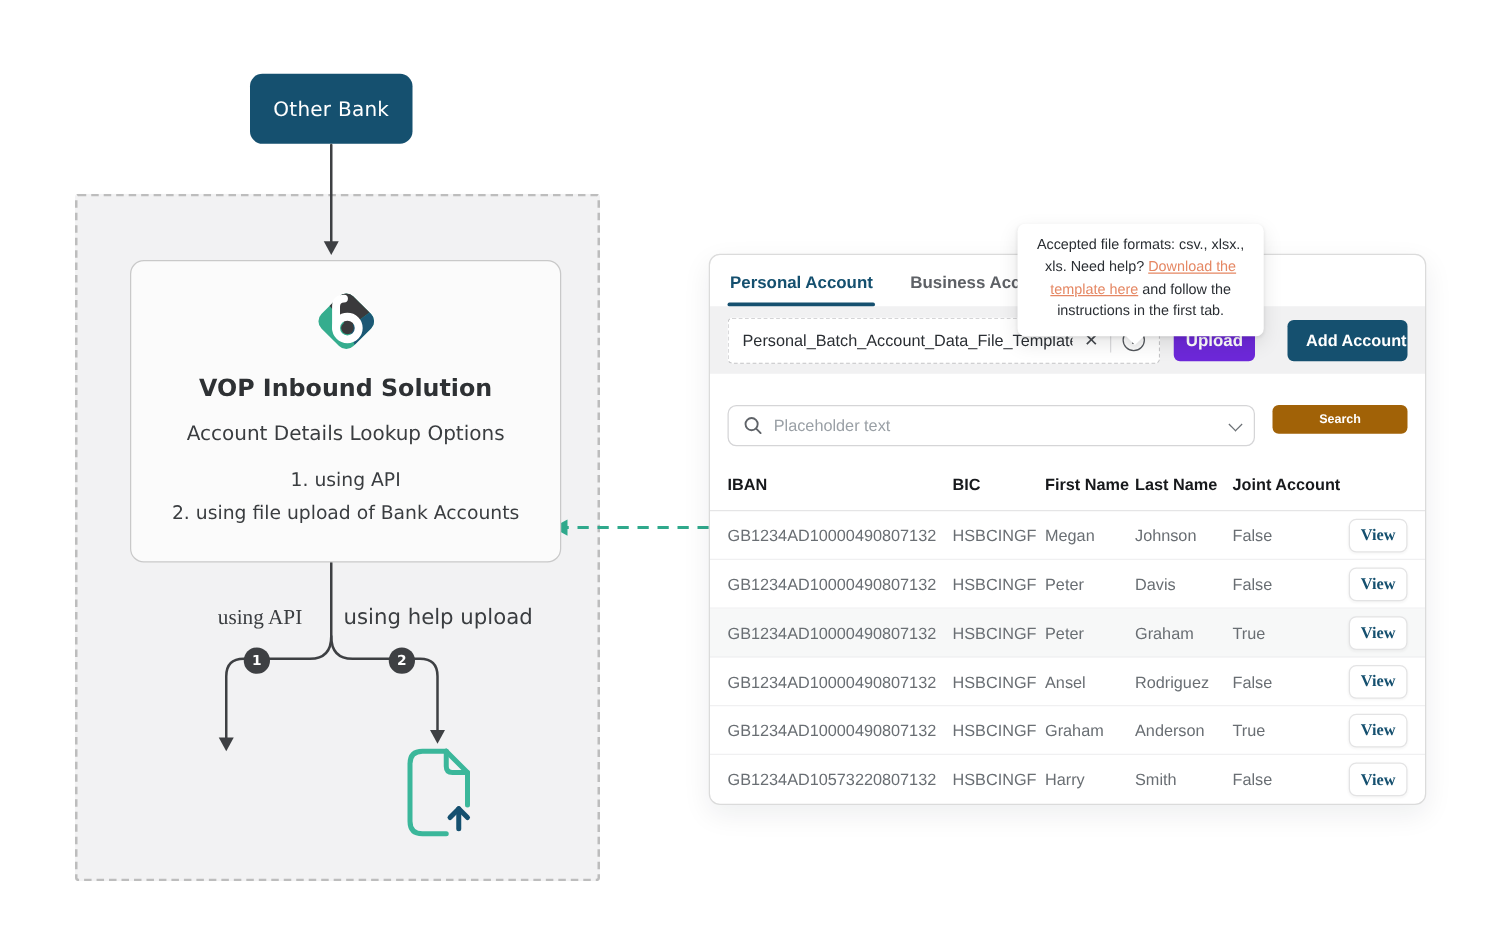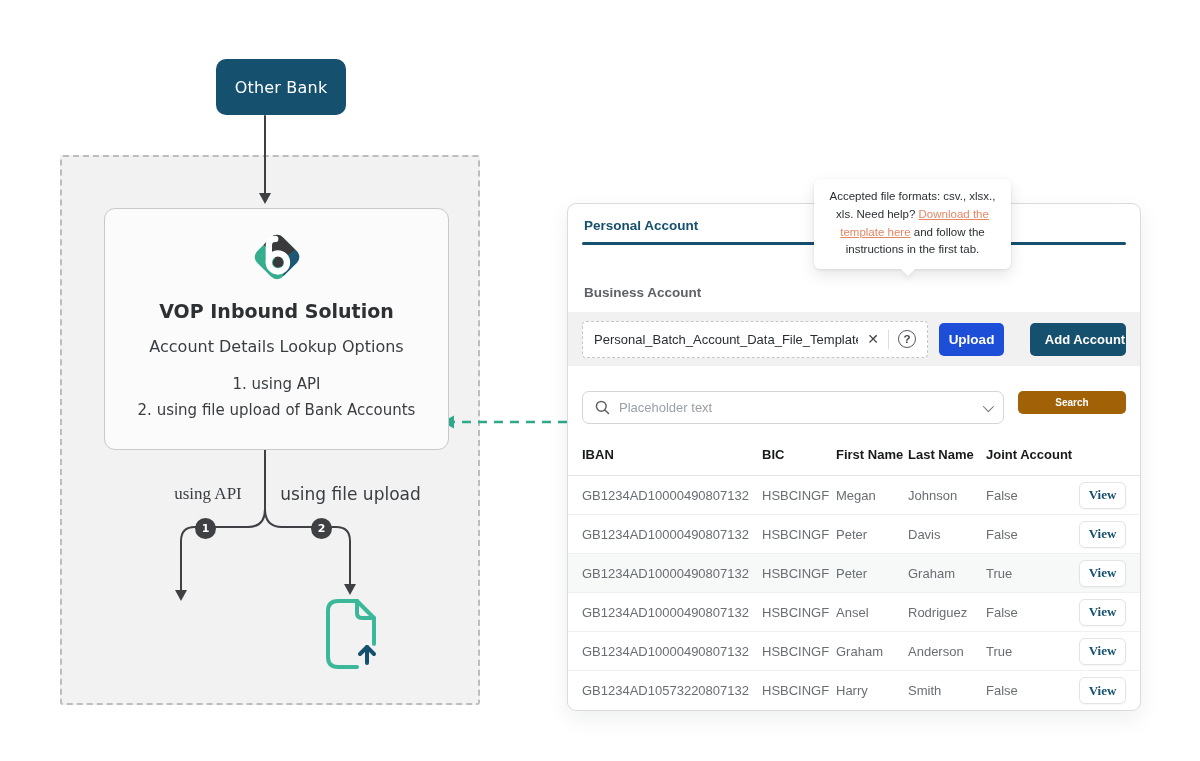--- a/index.html
+++ b/index.html
@@ -10,21 +10,21 @@
   }
   
   .diagram-font { font-family:"DejaVu Sans", sans-serif; }
   .dashed-zone {
     position:absolute; left:60px; top:155px; width:420px; height:550px;
     background:#F2F2F3; border:2px dashed #BDBDBD; border-radius:3px;
   }
   .other-bank {
     position:absolute; left:200px; top:59px; width:130px; height:56px;
     background:#15506F; border-radius:10px; color:#fff; font-size:16px;
-    display:flex; align-items:center; justify-content:center; letter-spacing:.2px;margin-left:16px;
+    display:flex; align-items:center; justify-content:center; letter-spacing:.2px;
   }
   .solution-box {
     position:absolute; left:104px; top:208px; width:345px; height:242px;
     background:#FBFBFB; border:1.5px solid #C9C9C9; border-radius:11px;
     text-align:center; z-index:2;
   }
   .solution-box .logo { margin-top:17px; }
   .solution-title { margin-top:8px; font-size:19px; font-weight:700; color:#2E3134; }
   .solution-subtitle { margin-top:15px; font-size:16px; color:#3A3D40; }
   .solution-options { margin-top:16px; font-size:15px; color:#3A3D40; line-height:1.7; }
@@ -44,39 +44,39 @@
     display:flex; align-items:center; justify-content:center; z-index:2;
   }
   .file-upload-icon { position:absolute; left:323px; top:598px; z-index:2; }
   #flow-overlay { position:absolute; left:0; top:0; width:1200px; height:761px; pointer-events:none; z-index:1; }
   
   .app-card {
     position:absolute; left:567px; top:203px; width:574px;
     background:#fff; border:1px solid #DBDBDB; border-radius:9px;
     box-shadow:0 8px 22px rgba(16,24,40,0.07); overflow:hidden; z-index:4;
   }
-  .tabs { display:flex; align-items:stretch; gap:26px; padding:0 14px;flex-direction:column; }
+  .tabs { display:flex; align-items:stretch; gap:26px; padding:0 14px; }
   .tab { position:relative; padding:14px 2px 12px; font-size:13.5px; font-weight:700; color:#5E6166; cursor:pointer; }
   .tab.active { color:#15506F; }
   .tab.active::after { content:""; position:absolute; left:0; right:0; bottom:0; height:3px; background:#15506F; border-radius:2px; }
   .upload-row { background:#F1F1F2; height:54px; display:flex; align-items:center; padding:0 14px; gap:11px; }
   .file-input {
     width:346px; height:37px; background:#fff; border:1.5px dashed #C6C6C8; border-radius:4px;
     display:flex; align-items:center; padding:0 11px; gap:9px;
   }
   .file-name { flex:1; font-size:13px; color:#2A2E33; white-space:nowrap; overflow:hidden; }
   .clear-x { font-size:14px; color:#44484D; cursor:pointer; line-height:1; }
   .mini-divider { width:1px; height:19px; background:#DCDCDE; }
   .help-q {
     width:18px; height:18px; border:1.5px solid #54585D; border-radius:50%;
     display:flex; align-items:center; justify-content:center;
     font-size:11.5px; font-weight:700; color:#44484D; cursor:pointer;
   }
   .btn { border:none; border-radius:5px; color:#fff; font-weight:700; cursor:pointer; font-family:inherit; }
-  .btn-upload { width:65px; height:33px; background:#1d4ed8; font-size:13.5px; }
+  .btn-upload { width:65px; height:33px; background:#6d28d9; font-size:13.5px; }
   .btn-add { margin-left:auto; width:96px; height:33px; background:#15506F; font-size:13px;padding-left:14px; }
   .search-row { display:flex; gap:14px; padding:14px 14px 10px;margin-top:11px; }
   .search-box {
     flex:1; height:33px; border:1px solid #D5D5D7; border-radius:7px;
     display:flex; align-items:center; padding:0 12px; gap:9px; background:#fff;
   }
   .search-box input {
     flex:1; border:none; outline:none; font-size:13px; color:#3A3D40; background:transparent;
     font-family:inherit;
   }
@@ -155,21 +155,21 @@
     </svg>
     <div class="solution-title">VOP Inbound Solution</div>
     <div class="solution-subtitle">Account Details Lookup Options</div>
     <div class="solution-options">
       <div>1. using API</div>
       <div>2. using file upload of Bank Accounts</div>
     </div>
   </div>
 
   <div class="branch-label api diagram-font">using API</div>
-  <div class="branch-label file diagram-font">using file upload</div>
+  <div class="branch-label file diagram-font">using help upload</div>
   <div class="num-badge n1 diagram-font">1</div>
   <div class="num-badge n2 diagram-font">2</div>
 
 
   <svg class="file-upload-icon" width="56" height="72" viewBox="0 0 56 72">
     <g stroke="#3BB79A" stroke-width="4" fill="none" stroke-linecap="round" stroke-linejoin="round">
       <path d="M34 3 H15 Q5 3 5 13 V59 Q5 69 15 69 H34"></path>
       <path d="M34 3 L51 20 V46"></path>
       <path d="M34 3 V15 Q34 20 39 20 H51"></path>
     </g>

